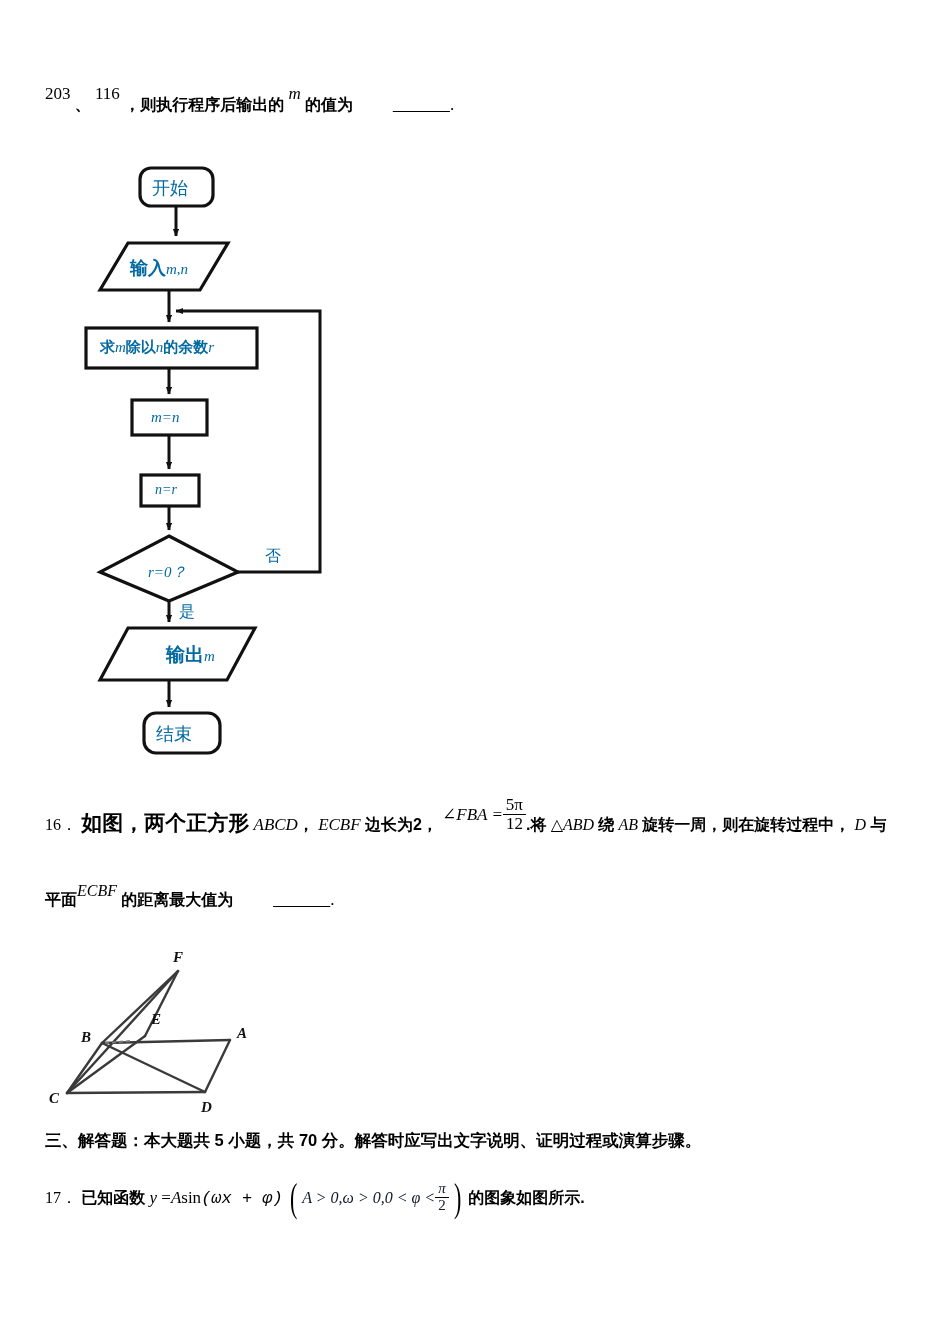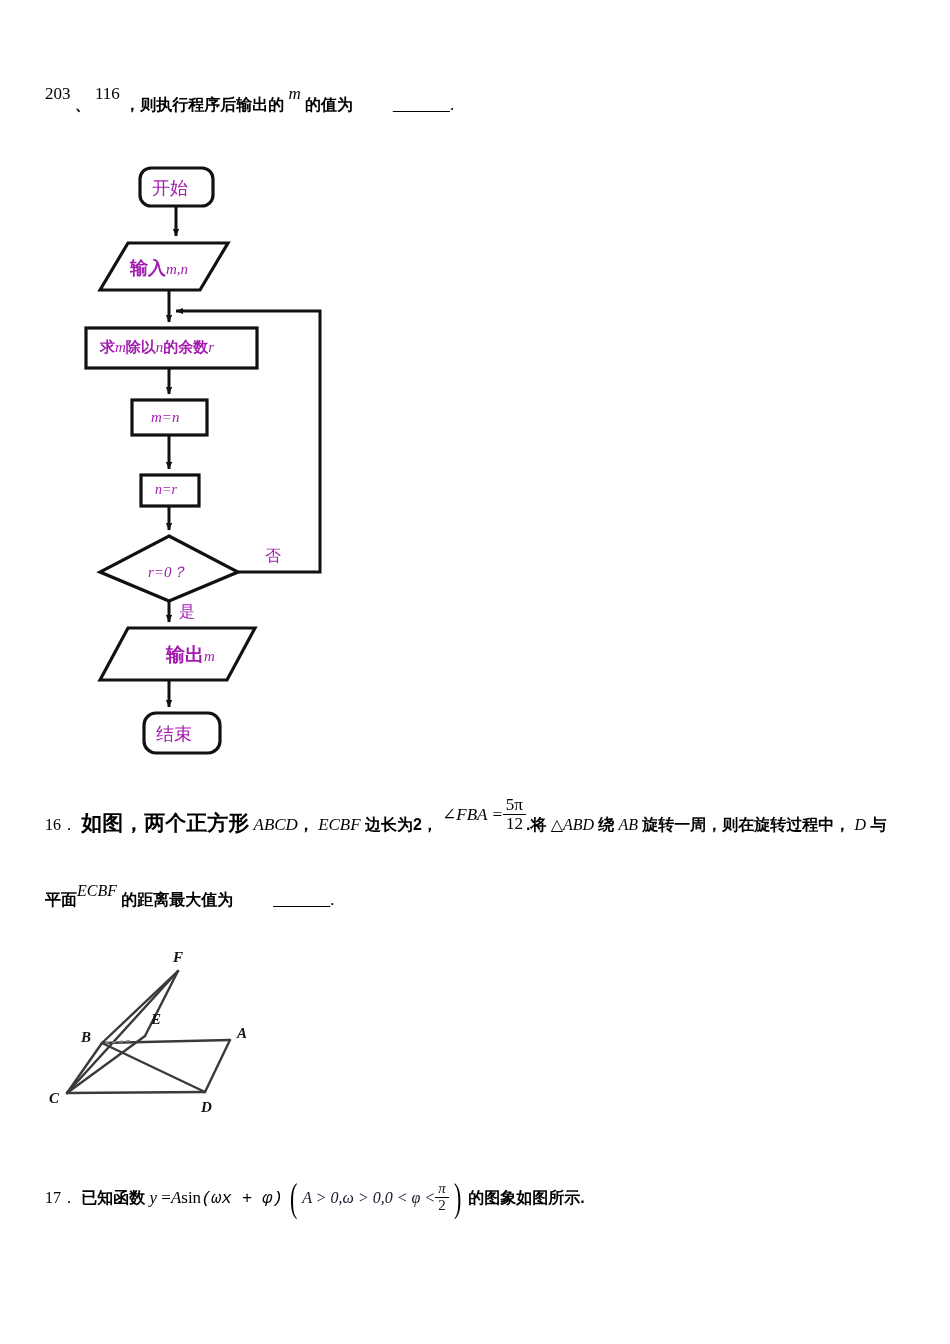--- a/index.html
+++ b/index.html
@@ -67,21 +67,21 @@
   #flowchart {
     position: absolute;
     left: 0px; top: 150px;
     width: 420px; height: 630px;
   }
   #flowchart svg { display: block; }
   .fc-label {
     position: absolute;
     font-family: "Liberation Sans", "DejaVu Sans", sans-serif;
     font-size: 15px;
-    color: #a21caf;
+    color: #0369a1;
     white-space: nowrap;
   }
   .fc-label.it { font-style: italic; font-family: "Liberation Serif", serif; }
 
   
   #q16-line1 {
     position: absolute;
     left: 45px; top: 808px;
     width: 880px;
     font-size: 17px;
@@ -274,20 +274,23 @@
 
       <text x="133" y="22" class="geo-lbl" text-anchor="middle" font-family="Liberation Serif, serif" font-style="italic" font-weight="bold" font-size="15" fill="#111">F</text>
       <text x="106" y="84" font-family="Liberation Serif, serif" font-style="italic" font-weight="bold" font-size="15" fill="#111">E</text>
       <text x="36" y="102" font-family="Liberation Serif, serif" font-style="italic" font-weight="bold" font-size="15" fill="#111">B</text>
       <text x="192" y="98" font-family="Liberation Serif, serif" font-style="italic" font-weight="bold" font-size="15" fill="#111">A</text>
       <text x="4" y="163" font-family="Liberation Serif, serif" font-style="italic" font-weight="bold" font-size="15" fill="#111">C</text>
       <text x="156" y="172" font-family="Liberation Serif, serif" font-style="italic" font-weight="bold" font-size="15" fill="#111">D</text>
     </svg>
   </div>
 
+  <div id="section-heading">
+    <span class="cjk" style="font-size:16.5px;">三、解答题：本大题共 5 小题，共 70 分。解答时应写出文字说明、证明过程或演算步骤。</span>
+  </div>
 
   <div id="q17-line">
     <span class="math-r" style="font-size:16px;">17．</span>
     <span class="cjk" style="font-size:16px;">已知函数</span>
     <span class="math-i" style="font-size:17px;">y</span>
     <span class="math-r" style="font-size:17px;">=</span><span class="math-i" style="font-size:17px;">A</span><span class="math-r" style="font-size:17px;">sin</span><span class="math-i" style="font-size:17px;font-family:Liberation Mono, monospace;">(ωx + φ)</span>
     <span class="bigparen">(</span><span class="cond-box"><span class="math-i">A &gt; 0,</span><span class="math-i">ω &gt; 0,</span><span class="math-i">0 &lt; φ &lt;</span><span class="frac" style="font-size:15px;"><span class="num math-i">π</span><span class="den math-r">2</span></span></span><span class="bigparen">)</span>
     <span class="cjk" style="font-size:16px;">的图象如图所示.</span>
   </div>
 

